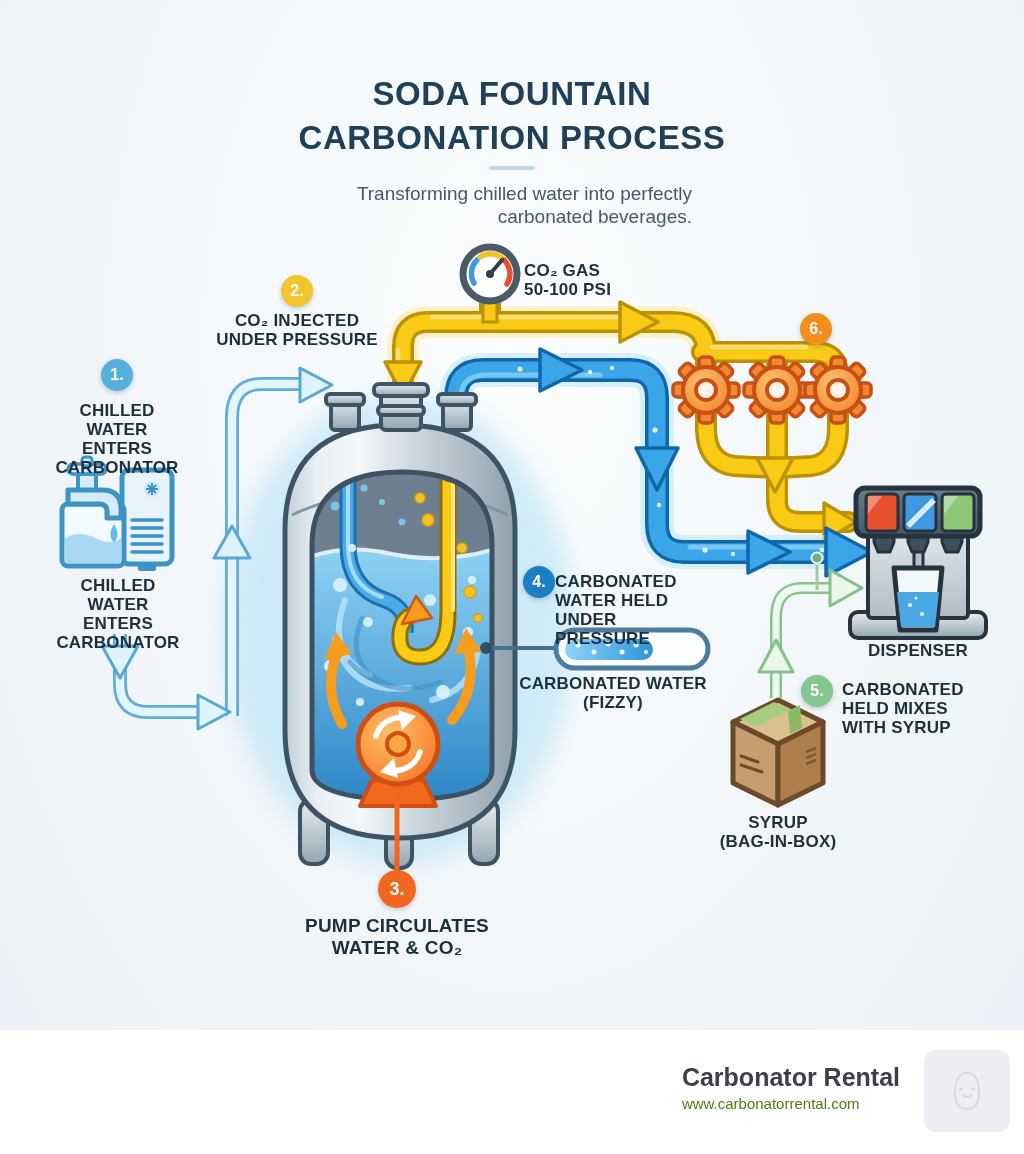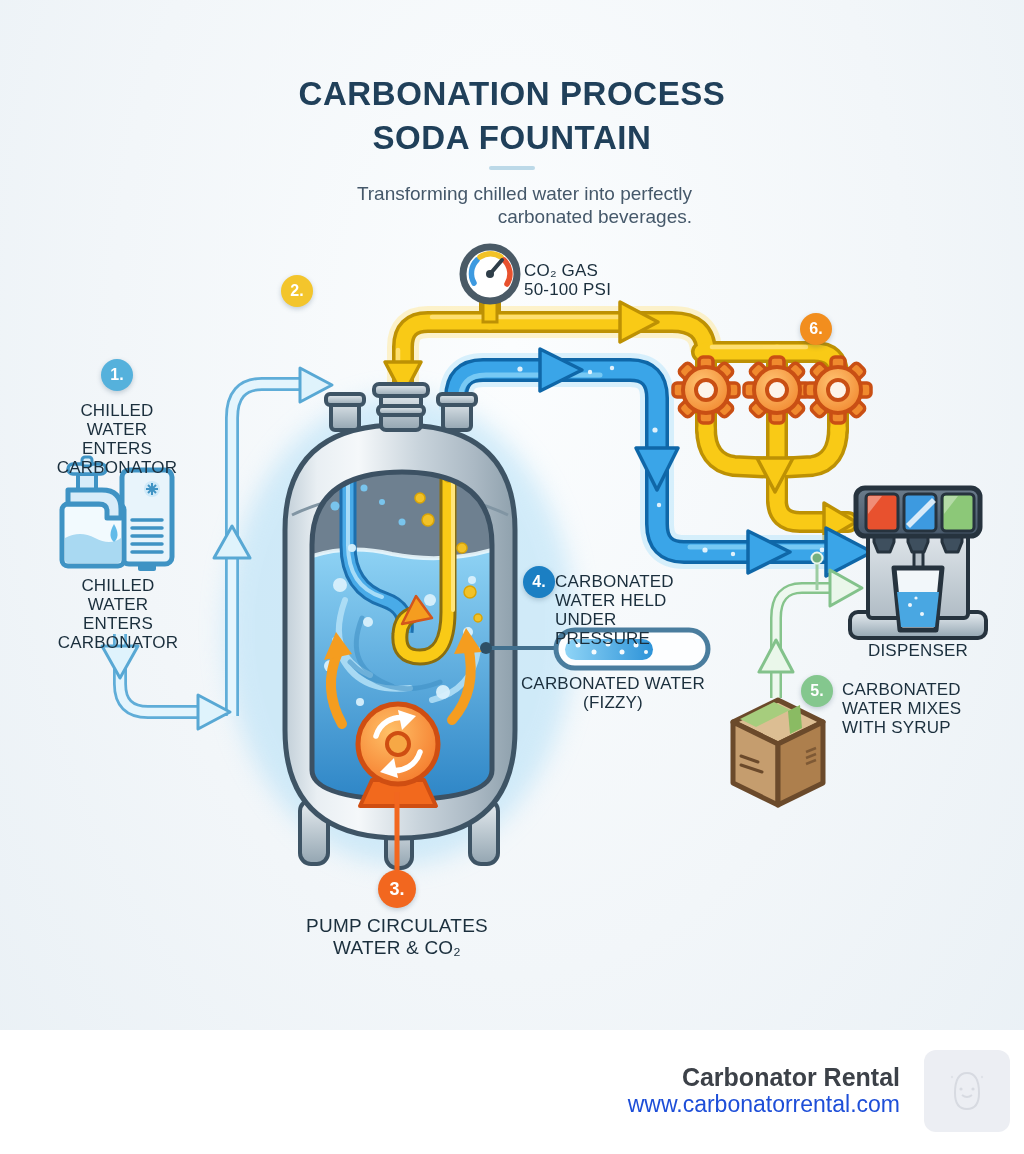--- a/index.html
+++ b/index.html
@@ -6,31 +6,31 @@
   body{font-family:"Liberation Sans","DejaVu Sans",sans-serif;}
   #stage{position:relative;width:1024px;height:1154px;overflow:hidden;
     background:radial-gradient(ellipse at 50% 30%, #fbfdfe 0%, #f2f6f9 55%, #e9f0f5 100%);}
   #diagram-svg{position:absolute;left:0;top:0;z-index:1;}
   .txt{position:absolute;z-index:3;}
   .title{width:700px;left:162px;top:72px;text-align:center;
     font-size:33px;line-height:44px;font-weight:800;letter-spacing:.6px;color:#20405a;}
   .divider{position:absolute;left:489px;top:166px;width:46px;height:4px;background:#bcd9e8;border-radius:2px;z-index:3;}
   .subtitle{width:360px;left:332px;top:182px;text-align:right;
     font-size:19px;line-height:23px;font-weight:500;color:#45586a;}
-  .lbl{position:absolute;z-index:3;font-weight:normal;color:#1b2f3d;
+  .lbl{position:absolute;z-index:3;font-weight:bold;color:#1b2f3d;
     font-size:17px;line-height:19px;letter-spacing:.2px;text-align:center;}
   .lbl.left{text-align:left;}
   .badge{position:absolute;z-index:4;width:32px;height:32px;border-radius:50%;
     color:#fff;font-weight:bold;font-size:16px;display:flex;align-items:center;justify-content:center;
     box-shadow:0 2px 5px rgba(40,70,100,.25);}
   .badge.big{width:38px;height:38px;font-size:18px;}
   .footer{position:absolute;left:0;top:1030px;width:1024px;height:124px;background:#ffffff;z-index:2;}
-  .footer-text{position:absolute;right:124px;top:32px;text-align:right;}
+  .footer-text{position:absolute;right:124px;top:32px;}
   .brand{font-size:25px;font-weight:bold;color:#3c4148;line-height:30px;}
-  .website{font-size:23px;color:#1d4ed8;line-height:24px;}
+  .website{font-size:15px;color:#4d7c0f;line-height:24px;}
   .logo-box{position:absolute;left:924px;top:20px;width:86px;height:82px;border-radius:12px;background:#eceef3;
     display:flex;align-items:center;justify-content:center;}
 </style>
 </head>
 <body>
 
 <div id="stage">
 
 <svg id="diagram-svg" width="1024" height="1030" viewBox="0 0 1024 1030">
   <defs>
@@ -381,49 +381,54 @@
       <rect x="78" y="474" width="18" height="18" fill="#d7ecf9" stroke="#3f93c4" stroke-width="4"></rect>
       <rect x="68" y="464" width="38" height="10" rx="5" fill="#d7ecf9" stroke="#3f93c4" stroke-width="3.5"></rect>
       <rect x="82" y="457" width="10" height="9" rx="3" fill="#d7ecf9" stroke="#3f93c4" stroke-width="3"></rect>
       <path d="M68,490 H102 Q121,490 121,509 V518 H107 V511 Q107,504 99,504 H68 Z" fill="#d7ecf9" stroke="#3f93c4" stroke-width="5" stroke-linejoin="round"></path>
       <path d="M114,524 Q121,536 114,542 Q107,536 114,524 Z" fill="#62bbe9"></path>
     </g>
   </g>
 </svg>
 
 <div class="txt title">
+  <div>SODA FOUNTAIN</div>
   <div>CARBONATION PROCESS</div>
-  <div>SODA FOUNTAIN</div>
 </div>
 <div class="divider"></div>
 <div class="txt subtitle">Transforming chilled water into perfectly carbonated beverages.</div>
 
 <div class="lbl left" style="left:524px;top:261px;width:130px;">
   <div>CO₂ GAS</div>
   <div>50-100 PSI</div>
 </div>
 
 <div class="badge" style="left: 101px; top: 359px; background-color: rgb(85, 177, 220);">1.</div>
 <div class="lbl" style="left:52px;top:401px;width:130px;">CHILLED WATER ENTERS CARBONATOR</div>
 
 <div class="badge" style="left: 281px; top: 275px; background-color: rgb(243, 197, 44);">2.</div>
+<div class="lbl" style="left:207px;top:311px;width:180px;">CO₂ INJECTED UNDER PRESSURE</div>
 
 <div class="badge big" style="left: 378px; top: 870px; background-color: rgb(242, 103, 31);">3.</div>
 <div class="lbl" style="left:292px;top:915px;width:210px;font-size:19px;line-height:22px;">PUMP CIRCULATES WATER &amp; CO₂</div>
 
 <div class="badge" style="left: 523px; top: 566px; background-color: rgb(27, 127, 195);">4.</div>
 <div class="lbl left" style="left:555px;top:572px;width:160px;">CARBONATED WATER HELD UNDER PRESSURE</div>
 
 <div class="badge" style="left: 801px; top: 675px; background-color: rgb(132, 199, 142);">5.</div>
-<div class="lbl left" style="left:842px;top:680px;width:150px;">CARBONATED WATER MIXES WITH SYRUP</div>
+<div class="lbl left" style="left:842px;top:680px;width:150px;">CARBONATED HELD MIXES WITH SYRUP</div>
 
 <div class="badge" style="left: 800px; top: 313px; background-color: rgb(242, 142, 30);">6.</div>
 
 <div class="lbl" style="left:53px;top:576px;width:130px;">CHILLED WATER ENTERS CARBONATOR</div>
 <div class="lbl" style="left:508px;top:674px;width:210px;">CARBONATED WATER (FIZZY)</div>
+<div class="lbl" style="left:703px;top:813px;width:150px;">
+  <div>SYRUP</div>
+  <div>(BAG-IN-BOX)</div>
+</div>
 <div class="lbl" style="left:848px;top:641px;width:140px;">DISPENSER</div>
 
 <div class="footer">
   <div class="footer-text">
     <div class="brand">Carbonator Rental</div>
     <div class="website">www.carbonatorrental.com</div>
   </div>
   <div class="logo-box">
     <svg width="40" height="48" viewBox="0 0 40 48">
       <path d="M20,6 Q32,6 32,26 Q32,42 20,42 Q8,42 8,26 Q8,6 20,6 Z" fill="none" stroke="#d7dae1" stroke-width="2"></path>

